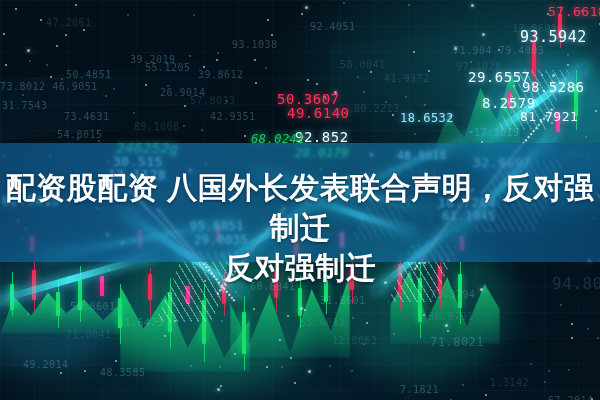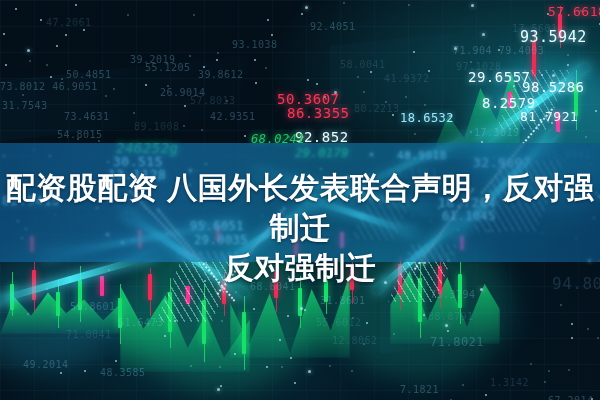--- a/index.html
+++ b/index.html
@@ -497,40 +497,40 @@
       <div class="num faint" style="left: 198px; top: 70px; font-size: 10px;">39.8612</div>
       <div class="num faint2" style="left: 340px; top: 60px; font-size: 10px;">58.0041</div>
       <div class="num faint" style="left: 545px; top: 150px; font-size: 10px;">71.9041</div>
       <div class="num faint" style="left: 430px; top: 290px; font-size: 10px;">73.3794</div>
       <div class="num faint2" style="left: 428px; top: 312px; font-size: 10px;">88.8791</div>
       <div class="num faint" style="left: 430px; top: 336px; font-size: 12px;">71.8021</div>
       <div class="num faint" style="left: 70px; top: 302px; font-size: 10px;">59.8601</div>
       <div class="num faint2" style="left: 66px; top: 330px; font-size: 10px;">71.0041</div>
       <div class="num faint" style="left: 118px; top: 318px; font-size: 10px;">51.6473</div>
       <div class="num faint" style="left: 412px; top: 252px; font-size: 10px;">53.4041</div>
-      <div class="num faint2" style="left: 300px; top: 318px; font-size: 10px; padding-left: 16px;">55.6012</div>
+      <div class="num faint2" style="left: 300px; top: 318px; font-size: 10px;">55.6012</div>
       <div class="num faint" style="left: 23px; top: 360px; font-size: 10px;">49.2014</div>
       <div class="num faint" style="left: 100px; top: 368px; font-size: 10px;">48.3585</div>
       <div class="num faint2" style="left: 552px; top: 276px; font-size: 16px;">94.8013</div>
       <div class="num faint" style="left: 548px; top: 396px; font-size: 10px;">67.2014</div>
       <div class="num faint" style="left: 400px; top: 385px; font-size: 10px;">7.1821</div>
       <div class="num faint2" style="left: 490px; top: 378px; font-size: 10px;">1.3142</div>
       <div class="num faint" style="left: 250px; top: 282px; font-size: 10px;">68.8041</div>
       <div class="num faint" style="left: 320px; top: 296px; font-size: 10px;">31.8601</div>
       <div class="num faint2" style="left: 332px; top: 336px; font-size: 10px;">12.8062</div>
     </div>
 
   <div id="numlayer">
       <div class="num white" style="left: 520px; top: 30px; font-size: 15px;">93.5942</div>
       <div class="num white" style="left: 468px; top: 70px; font-size: 14px;">29.6557</div>
       <div class="num white" style="left: 522px; top: 80px; font-size: 14px;">98.5286</div>
       <div class="num white" style="left: 482px; top: 96px; font-size: 14px;">8.2579</div>
       <div class="num white" style="left: 520px; top: 110px; font-size: 13px;">81.7921</div>
       <div class="num red" style="left: 277px; top: 92px; font-size: 14px;">50.3607</div>
-      <div class="num red" style="left: 287px; top: 106px; font-size: 14px;">86.3355</div>
+      <div class="num red" style="left: 287px; top: 106px; font-size: 14px;">49.6140</div>
       <div class="num white" style="left: 295px; top: 130px; font-size: 14px;">92.852</div>
       <div class="num green" style="left: 251px; top: 133px; font-size: 12px;">68.0241</div>
       <div class="num green" style="left: 295px; top: 147px; font-size: 12px;">29.0179</div>
       <div class="num cyan" style="left: 400px; top: 112px; font-size: 12px;">18.6532</div>
       <div class="num green" style="left: 116px; top: 141px; font-size: 14px;">246252g</div>
       <div class="num cyan" style="left: 113px; top: 155px; font-size: 13px;">30.515</div>
       <div class="num cyan" style="left: 108px; top: 168px; font-size: 13px;">13.1128</div>
       <div class="num cyan" style="left: 2px; top: 194px; font-size: 13px;">82.9415</div>
       <div class="num cyan" style="left: 190px; top: 220px; font-size: 12px;">95.6051</div>
       <div class="num cyan" style="left: 194px; top: 234px; font-size: 12px;">29.0035</div>

